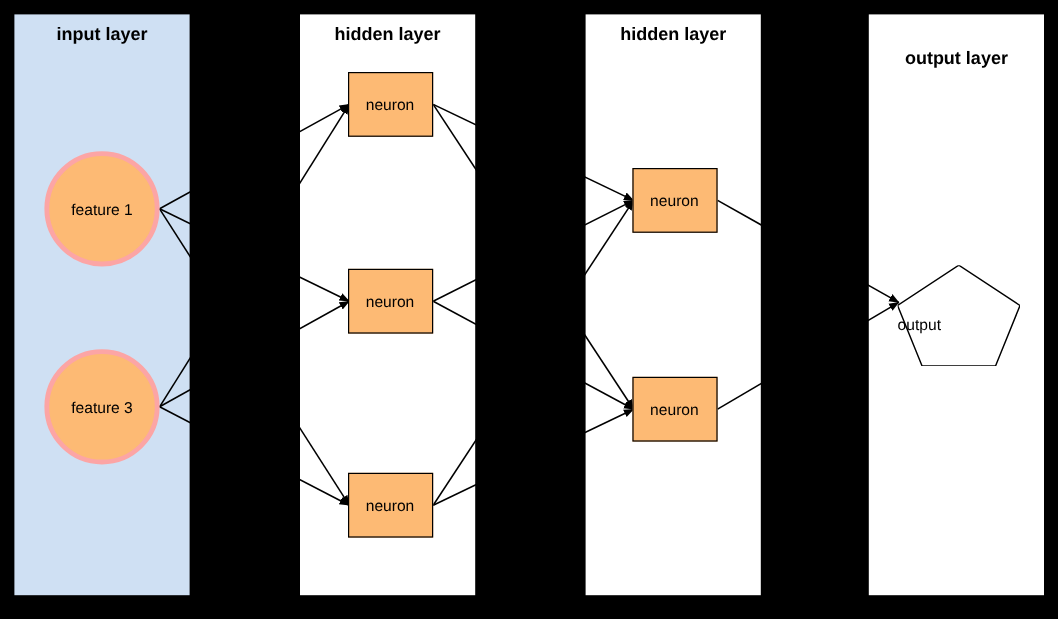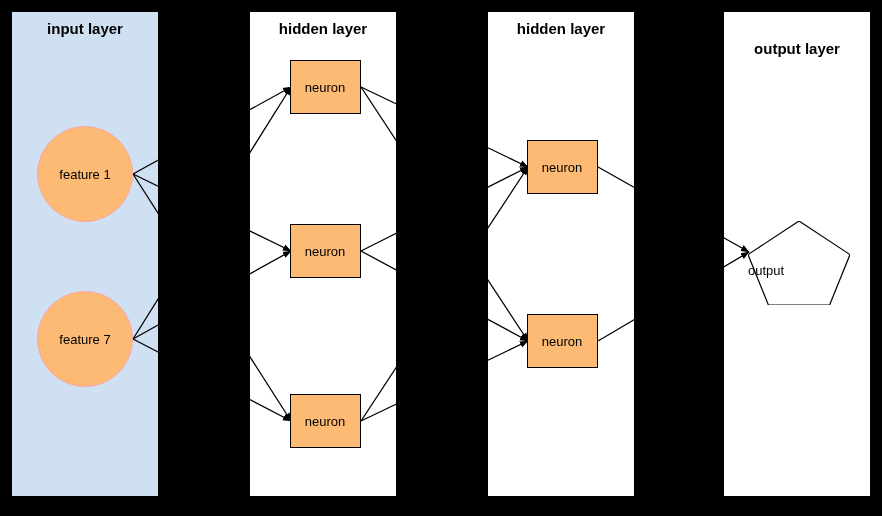--- a/index.html
+++ b/index.html
@@ -43,21 +43,21 @@
     box-sizing: border-box;
     display: flex;
     align-items: center;
     justify-content: center;
     color: #000000;
     font-size: 13px;
     font-family: "Liberation Sans", sans-serif;
     background: #fdba74;
   }
   .node-circle {
-    border: 1px solid #fca5a5;
+    border: 4px solid #fca5a5;
     border-radius: 50%;
   }
   .node-rect {
     border: 1.6px solid #000000;
   }
   .node-pentagon {
     border: none;
     background: transparent;
   }
   .pent-label {
@@ -102,21 +102,21 @@
         <line x1="361" y1="421" x2="528" y2="341" stroke="#000000" stroke-width="1.3" marker-end="url(#arrowhead)"></line>
         <line x1="598" y1="167" x2="749" y2="252" stroke="#000000" stroke-width="1.3" marker-end="url(#arrowhead)"></line>
         <line x1="598" y1="341" x2="749" y2="252" stroke="#000000" stroke-width="1.3" marker-end="url(#arrowhead)"></line>
       </g>
   </svg>
   <div id="nodes">
       <div class="node node-circle" style="left: 37px; top: 126px; width: 96px; height: 96px;">
         <span>feature 1</span>
       </div>
       <div class="node node-circle" style="left: 37px; top: 291px; width: 96px; height: 96px;">
-        <span>feature 7</span>
+        <span>feature 3</span>
       </div>
       <div class="node node-rect" style="left: 289.5px; top: 60px; width: 71px; height: 54px;">
         <span>neuron</span>
       </div>
       <div class="node node-rect" style="left: 289.5px; top: 224px; width: 71px; height: 54px;">
         <span>neuron</span>
       </div>
       <div class="node node-rect" style="left: 289.5px; top: 394px; width: 71px; height: 54px;">
         <span>neuron</span>
       </div>

